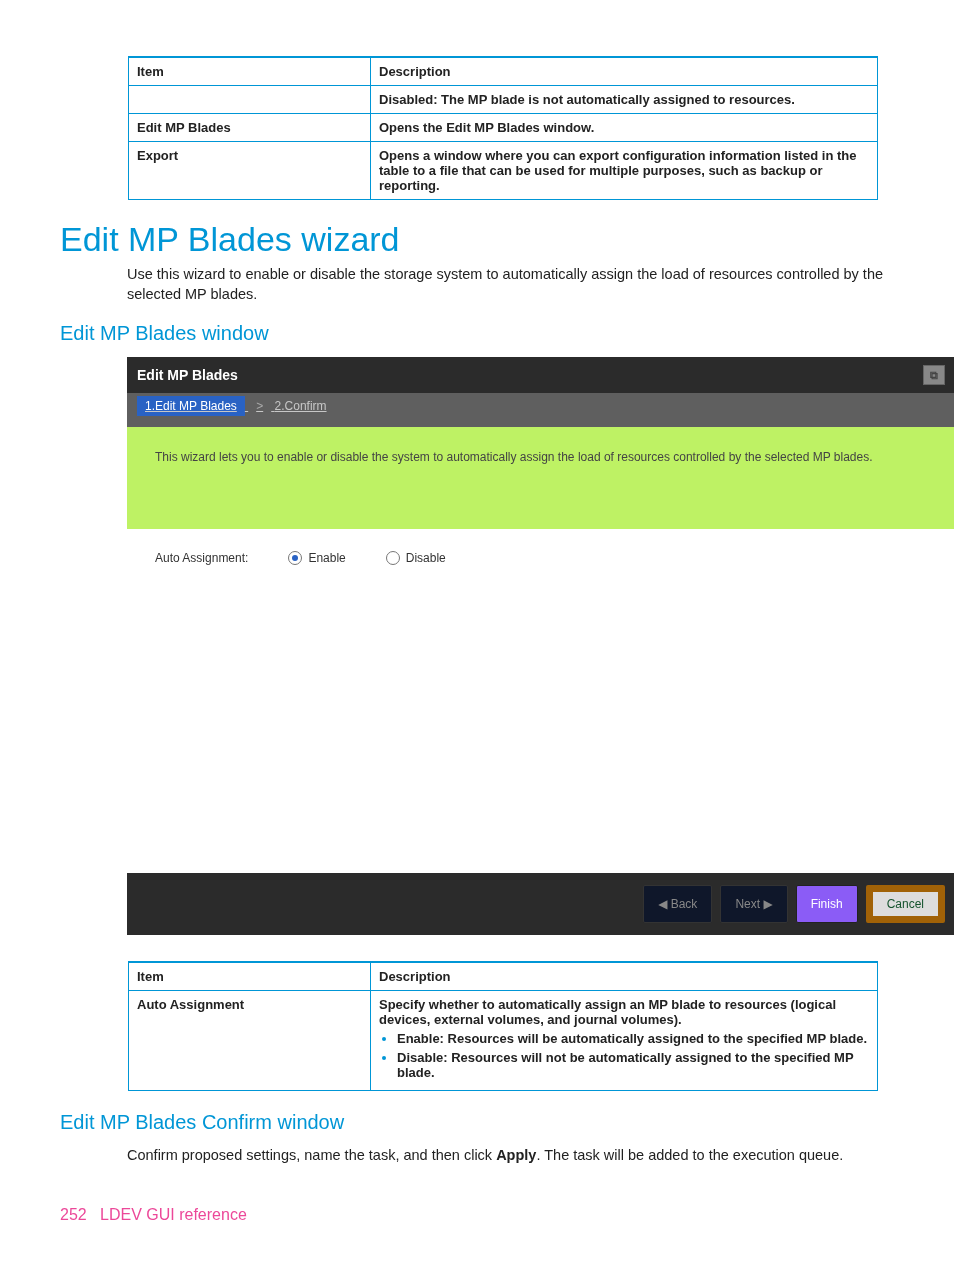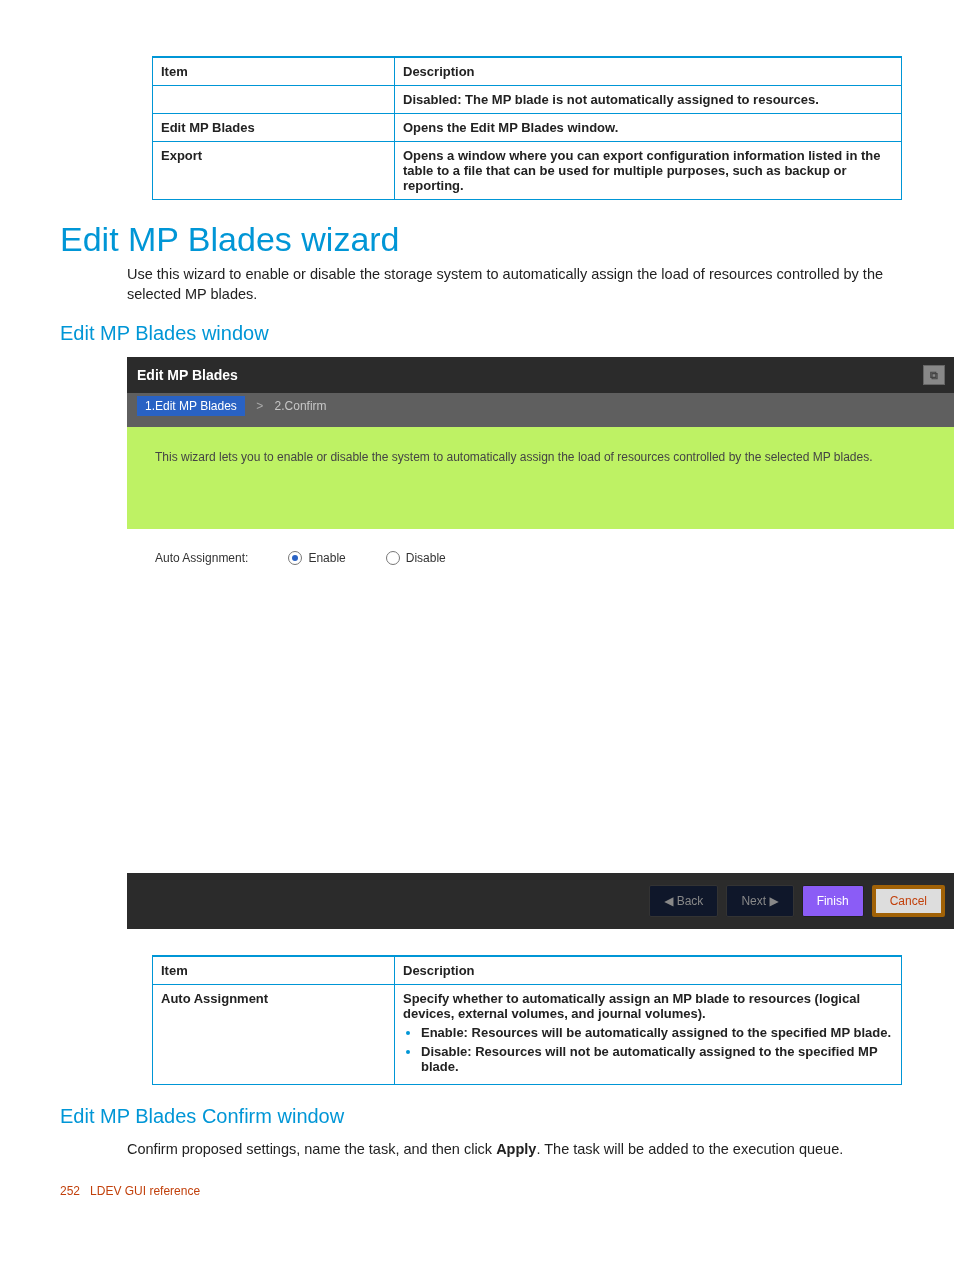--- a/index.html
+++ b/index.html
@@ -10,21 +10,21 @@
     padding: 0;
     width: 954px;
     background: #fff;
   }
   .page {
     padding: 56px 20px 30px 60px;
   }
   table.doc-table {
     border-collapse: collapse;
     width: 750px;
-    margin-left: 92px;
+    margin-left: 68px;
     margin-bottom: 20px;
   }
   table.doc-table th, table.doc-table td {
     border: 1px solid #0096d6;
     padding: 6px 8px;
     text-align: left;
     vertical-align: top;
     font-size: 13px;
     font-weight: bold;
   }
@@ -87,20 +87,21 @@
     align-items: center;
     justify-content: center;
     color: #444;
     font-size: 11px;
   }
   .shot-steps {
     background: #5f5f5f;
     color: #c7c7c7;
     padding: 6px 10px 14px 10px;
     font-size: 12px;
+    text-decoration: underline;
   }
   .shot-steps .active {
     background: #2962c4;
     color: #fff;
     padding: 3px 8px;
   }
   .shot-steps .sep { margin: 0 8px; color: #aaa; }
   .shot-body {
     background: #bef264;
     padding: 22px 28px 10px 28px;
@@ -157,27 +158,27 @@
     color: #888;
     background: #0f172a;
   }
   .shot-footer button.primary {
     background: #8b5cf6;
     color: #fff;
     border: 1px solid #222;
   }
   .shot-footer button.light {
     background: #ddd;
-    color: #c2410c;
-    border: 4px solid #a16207;
+    color: #14532d;
+    border: 7px solid #a16207;
   }
   .page-footer {
-    margin-top: 24px;
-    font-size: 12px;
-    color: #c2410c;
+    margin-top: 40px;
+    font-size: 16px;
+    color: #ec4899;
   }
   .bold { font-weight: bold; }
 </style>
 </head>
 <body>
 
 <div class="page">
 
   <table class="doc-table">
     <tbody>

